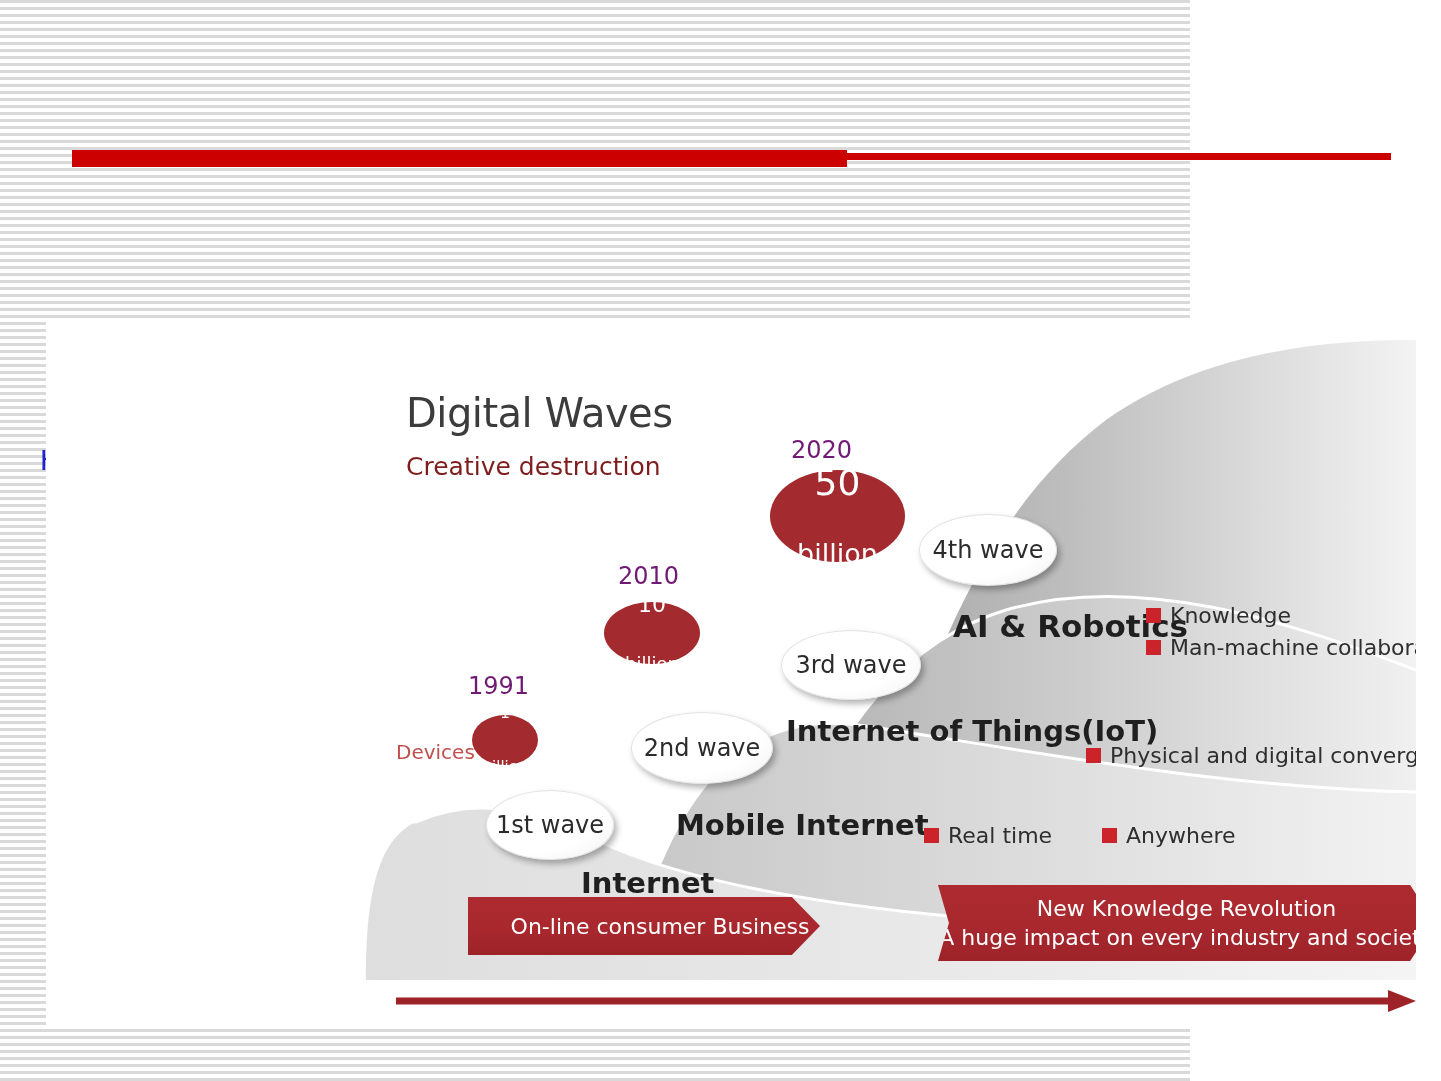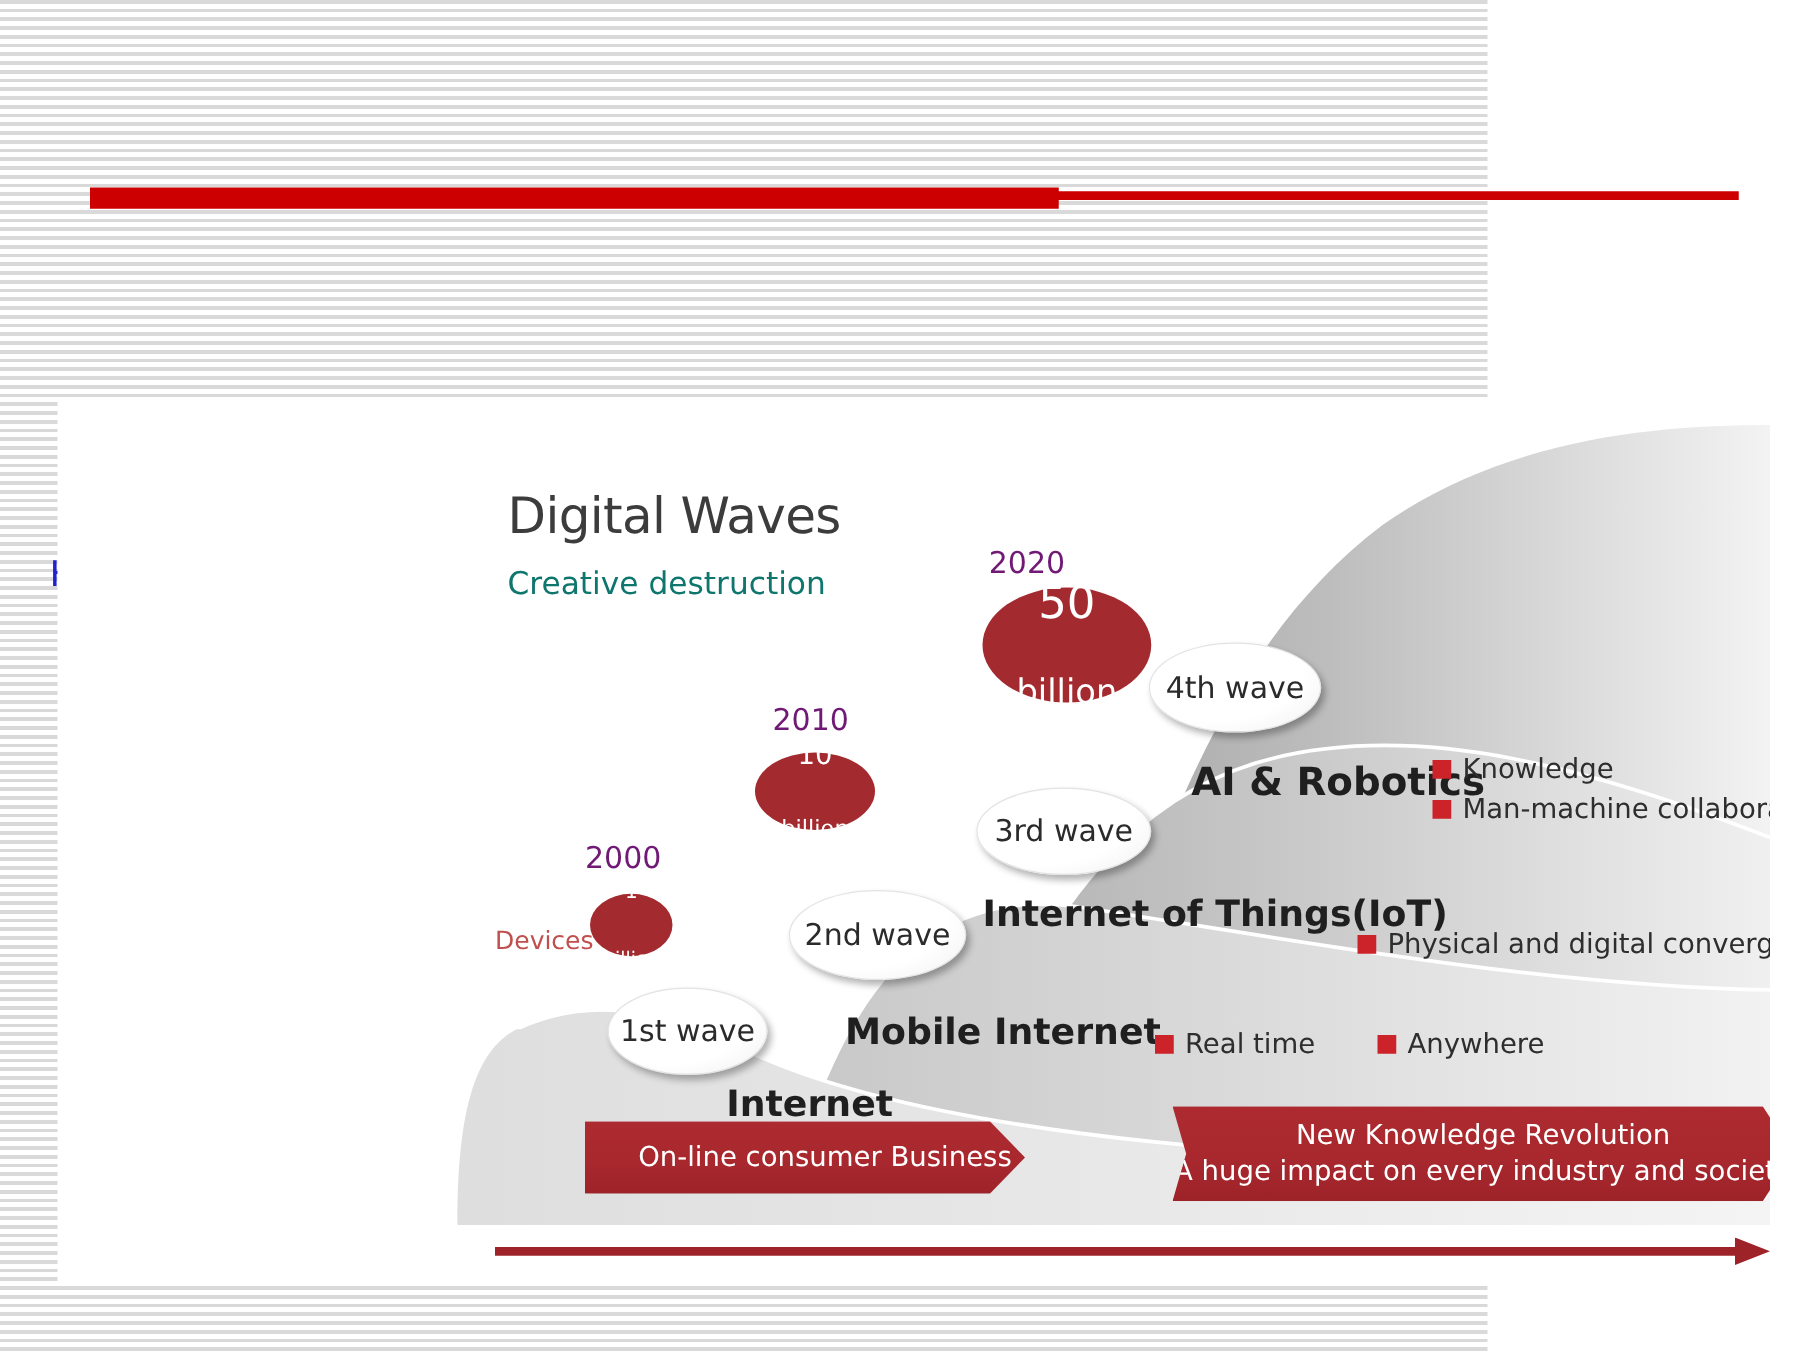--- a/index.html
+++ b/index.html
@@ -56,21 +56,21 @@
   
   .txt { position: absolute; white-space: nowrap; }
   #ig-title {
     left: 60px; top: 50px;
     font-size: 40px; color: #3c3c3c;
     font-family: "DejaVu Sans", sans-serif;
     letter-spacing: -0.5px;
   }
   #ig-sub {
     left: 60px; top: 112px;
-    font-size: 25px; color: #0f766e;
+    font-size: 25px; color: #7f1d1d;
     font-family: "DejaVu Sans", sans-serif;
   }
 
   
   .year {
     color: #701a75; font-weight: 400;
     font-family: "DejaVu Sans", sans-serif;
     font-size: 24px;
   }
   #year2000 { left: 122px; top: 332px; }
@@ -99,21 +99,21 @@
   .bubble-red .unit { display:block;margin-top:39px; }
 
   #bub2000 { left: 126px; top: 375px; width: 66px;  height: 50px; }
   #bub2000 .big  { font-size: 16px; }
   #bub2000 .unit { font-size: 15px; }
 
   #bub2010 { left: 258px; top: 262px; width: 96px;  height: 62px; }
   #bub2010 .big  { font-size: 22px; }
   #bub2010 .unit { font-size: 18px; }
 
-  #bub2020 { left: 440px; top: 130px; width: 135px; height: 92px; }
+  #bub2020 { left: 424px; top: 130px; width: 135px; height: 92px; }
   #bub2020 .big  { font-size: 36px; }
   #bub2020 .unit { font-size: 27px; }
 
   
   .bubble-white {
     position: absolute;
     background: radial-gradient(ellipse at 35% 30%, #ffffff 60%, #f0f0f0 100%);
     border-radius: 50%;
     border: 1px solid #e3e3e3;
     box-shadow: 3px 4px 6px rgba(0,0,0,0.30);
@@ -258,21 +258,21 @@
                  C 20 482 34 480 70 482
                  C 130 455 190 470 250 500
                  C 400 572 700 592 1070 596" fill="none" stroke="#ffffff" stroke-width="3"></path>
       </svg>
 
       <div id="ig-title" class="txt">Digital Waves</div>
       <div id="ig-sub" class="txt">Creative destruction</div>
 
       <div id="devices-label" class="txt">Devices</div>
 
-      <div id="year2000" class="txt year">2000</div>
+      <div id="year2000" class="txt year">1991</div>
       <div id="year2010" class="txt year">2010</div>
       <div id="year2020" class="txt year">2020</div>
 
       <div id="bub2000" class="bubble-red">
         <span class="big">1</span>
         <span class="unit">billion</span>
       </div>
       <div id="bub2010" class="bubble-red">
         <span class="big">10</span>
         <span class="unit">billion</span>

